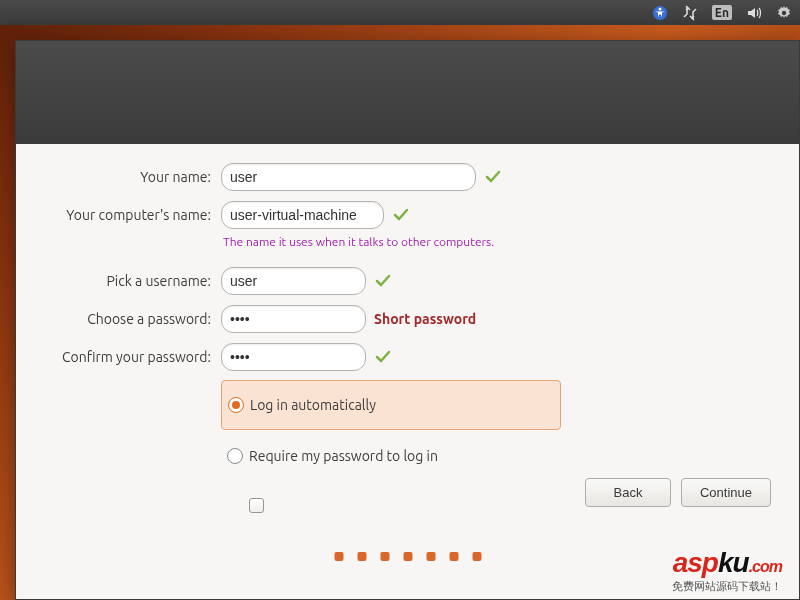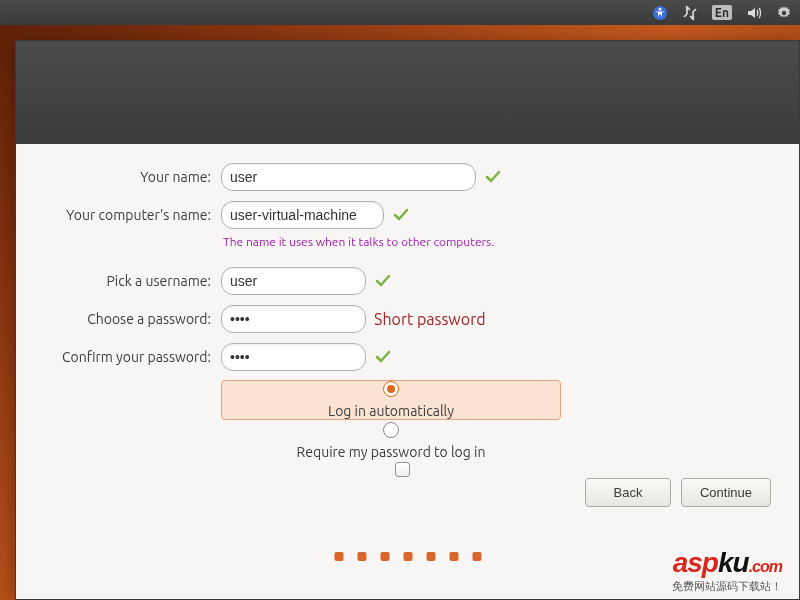--- a/index.html
+++ b/index.html
@@ -44,24 +44,24 @@
   height: 28px; padding: 2px 8px;
   border: 1px solid #b7b2ad; border-radius: 12px;
   background: #fff; font-size: 14px; color: #333;
   box-shadow: inset 0 1px 2px rgba(0,0,0,.08);
 }
 .w-long { width: 255px; }
 .w-med { width: 163px; }
 .w-short { width: 145px; }
 .check { width: 18px; height: 18px; }
 .hint { font-size: 12px; color: #a21caf; padding-left: 2px; margin-top: -4px; margin-bottom: 8px; }
-.warn { color: #a02828; font-weight: normal; font-size: 16px; }
+.warn { color: #a02828; font-weight: bold; font-size: 14px; }
 .radio-row {
   display: flex; align-items: center; gap: 6px;
-  padding: 0 6px; border-radius: 4px; font-size: 14px; flex-direction: column;
+  padding: 16px 6px; border-radius: 4px; font-size: 14px;
 }
 .radio-selected {
   background: #fbe3d4; border: 1px solid #e7a37a;
 }
 .radio-dot {
   width: 16px; height: 16px; border-radius: 50%;
   border: 1.5px solid #8a8a8a; background: #fff; position: relative; flex-shrink: 0;
 }
 .radio-dot.sel { border-color: #e26a1c; }
 .radio-dot.sel::after {

